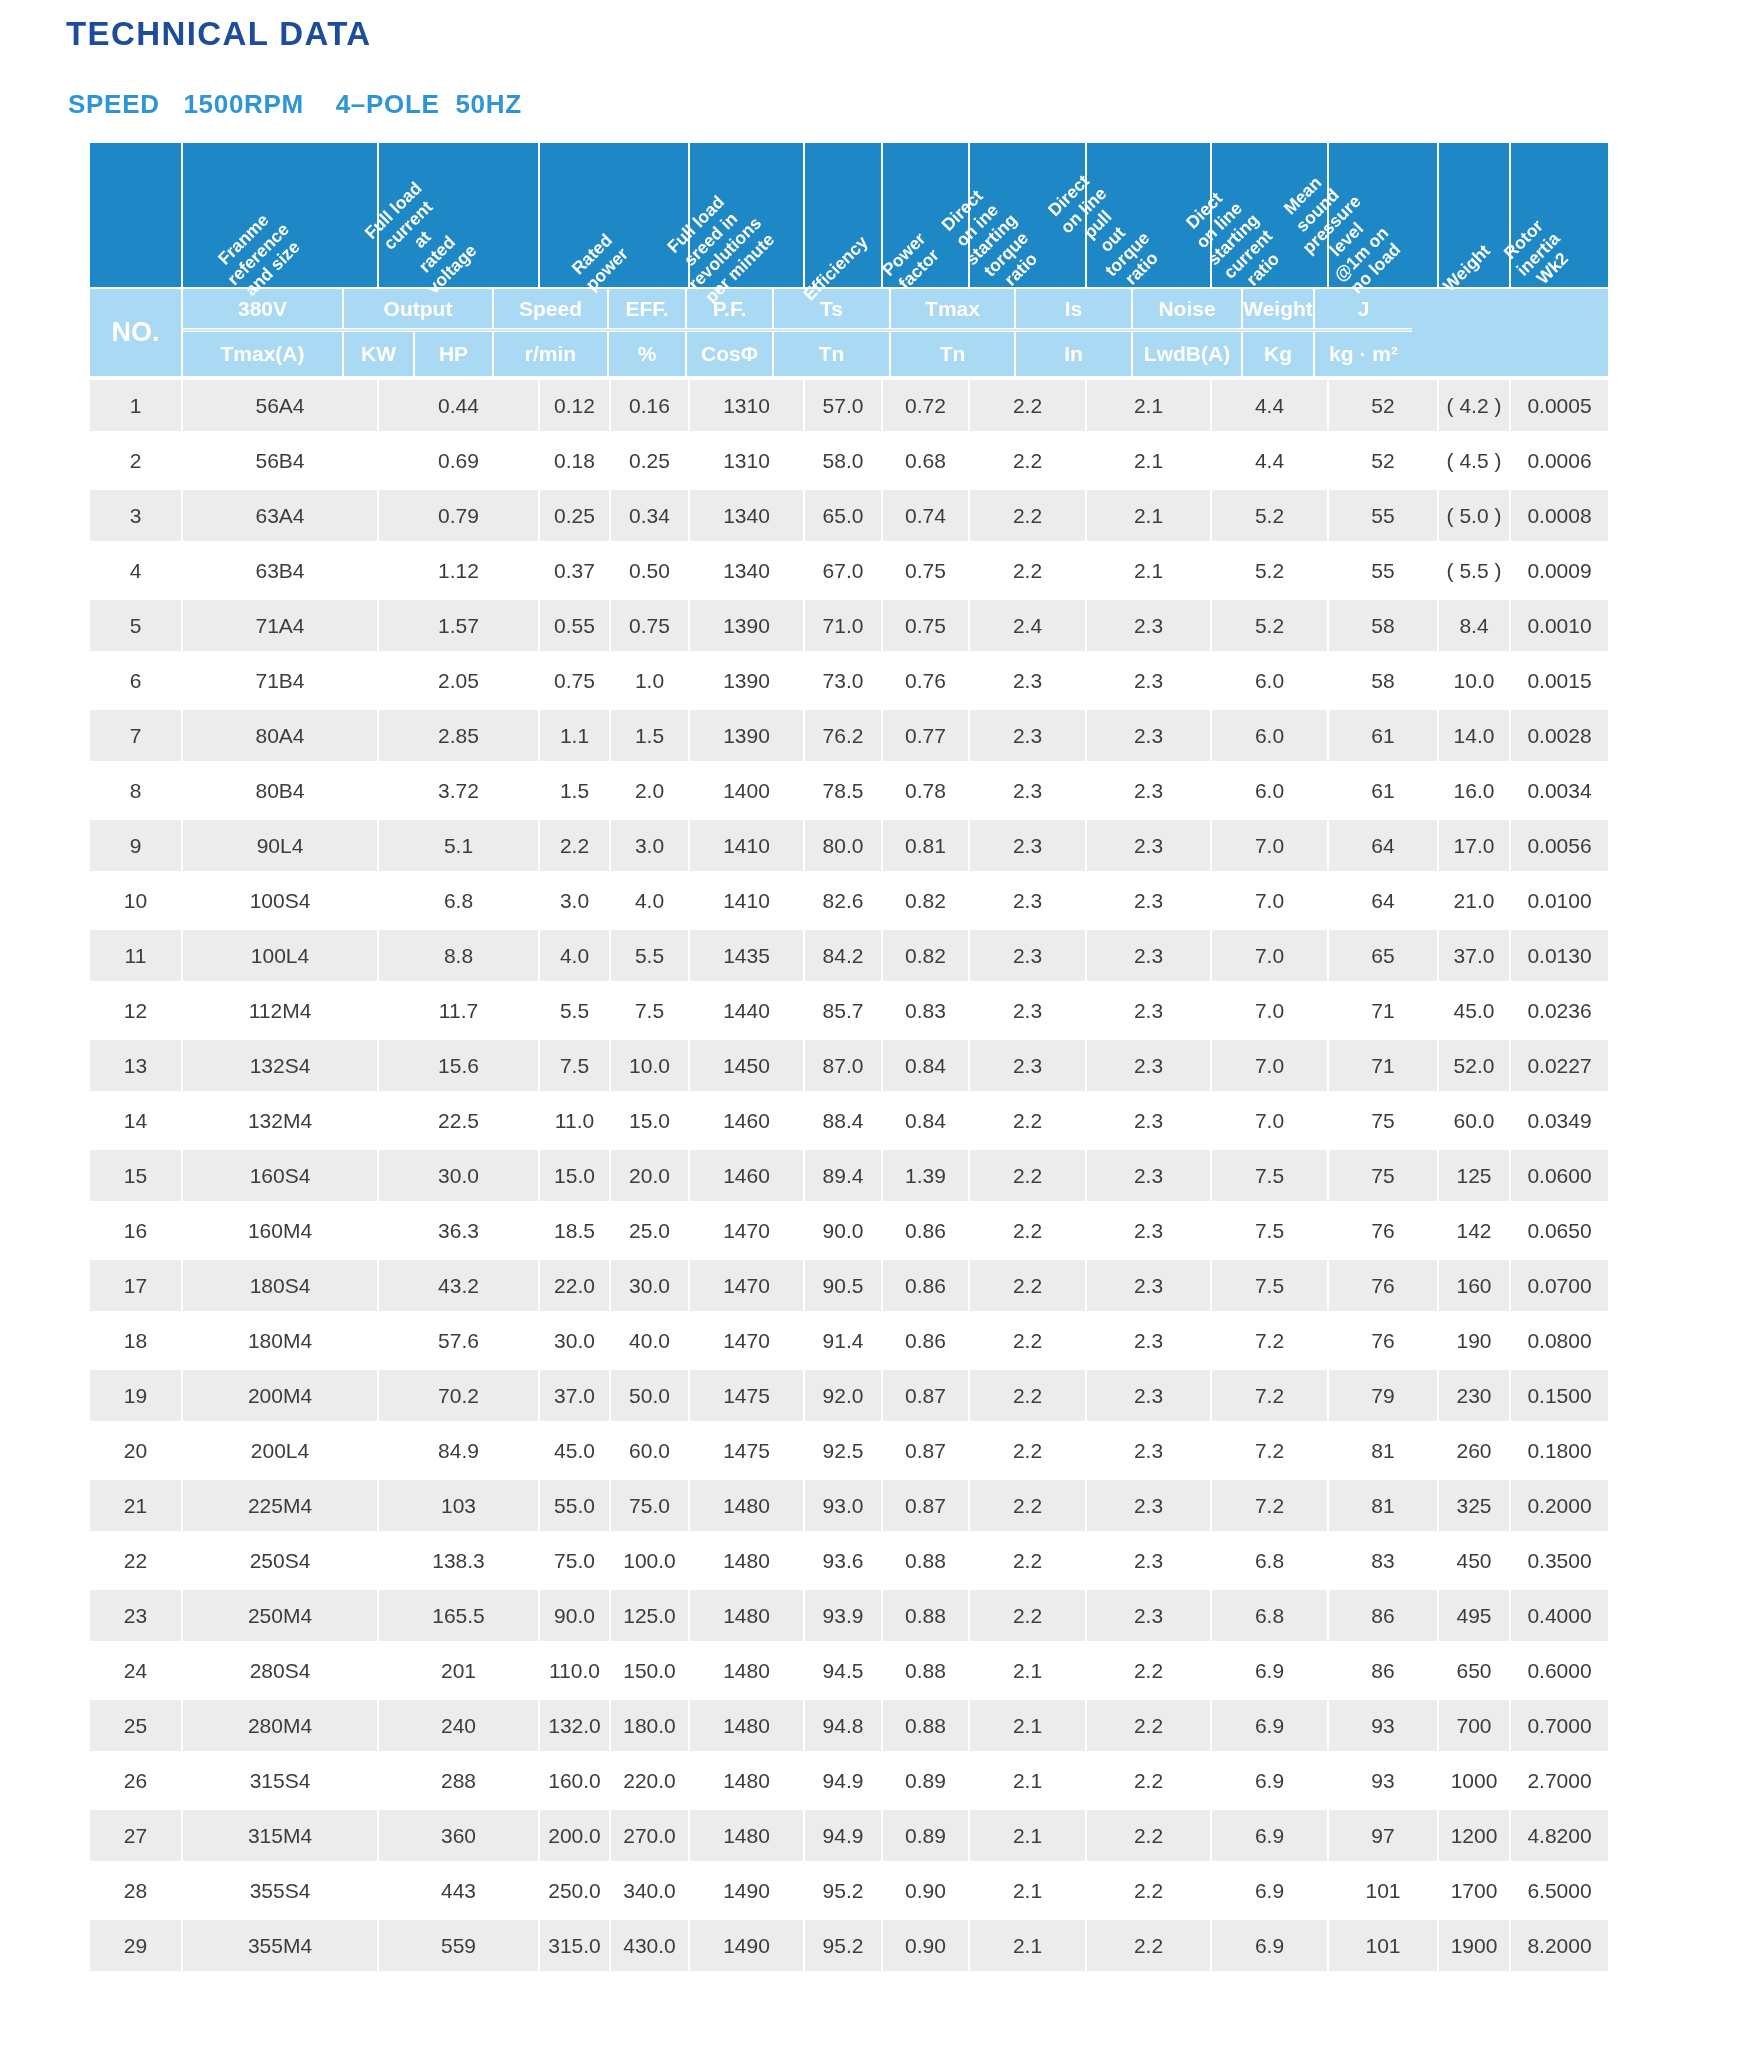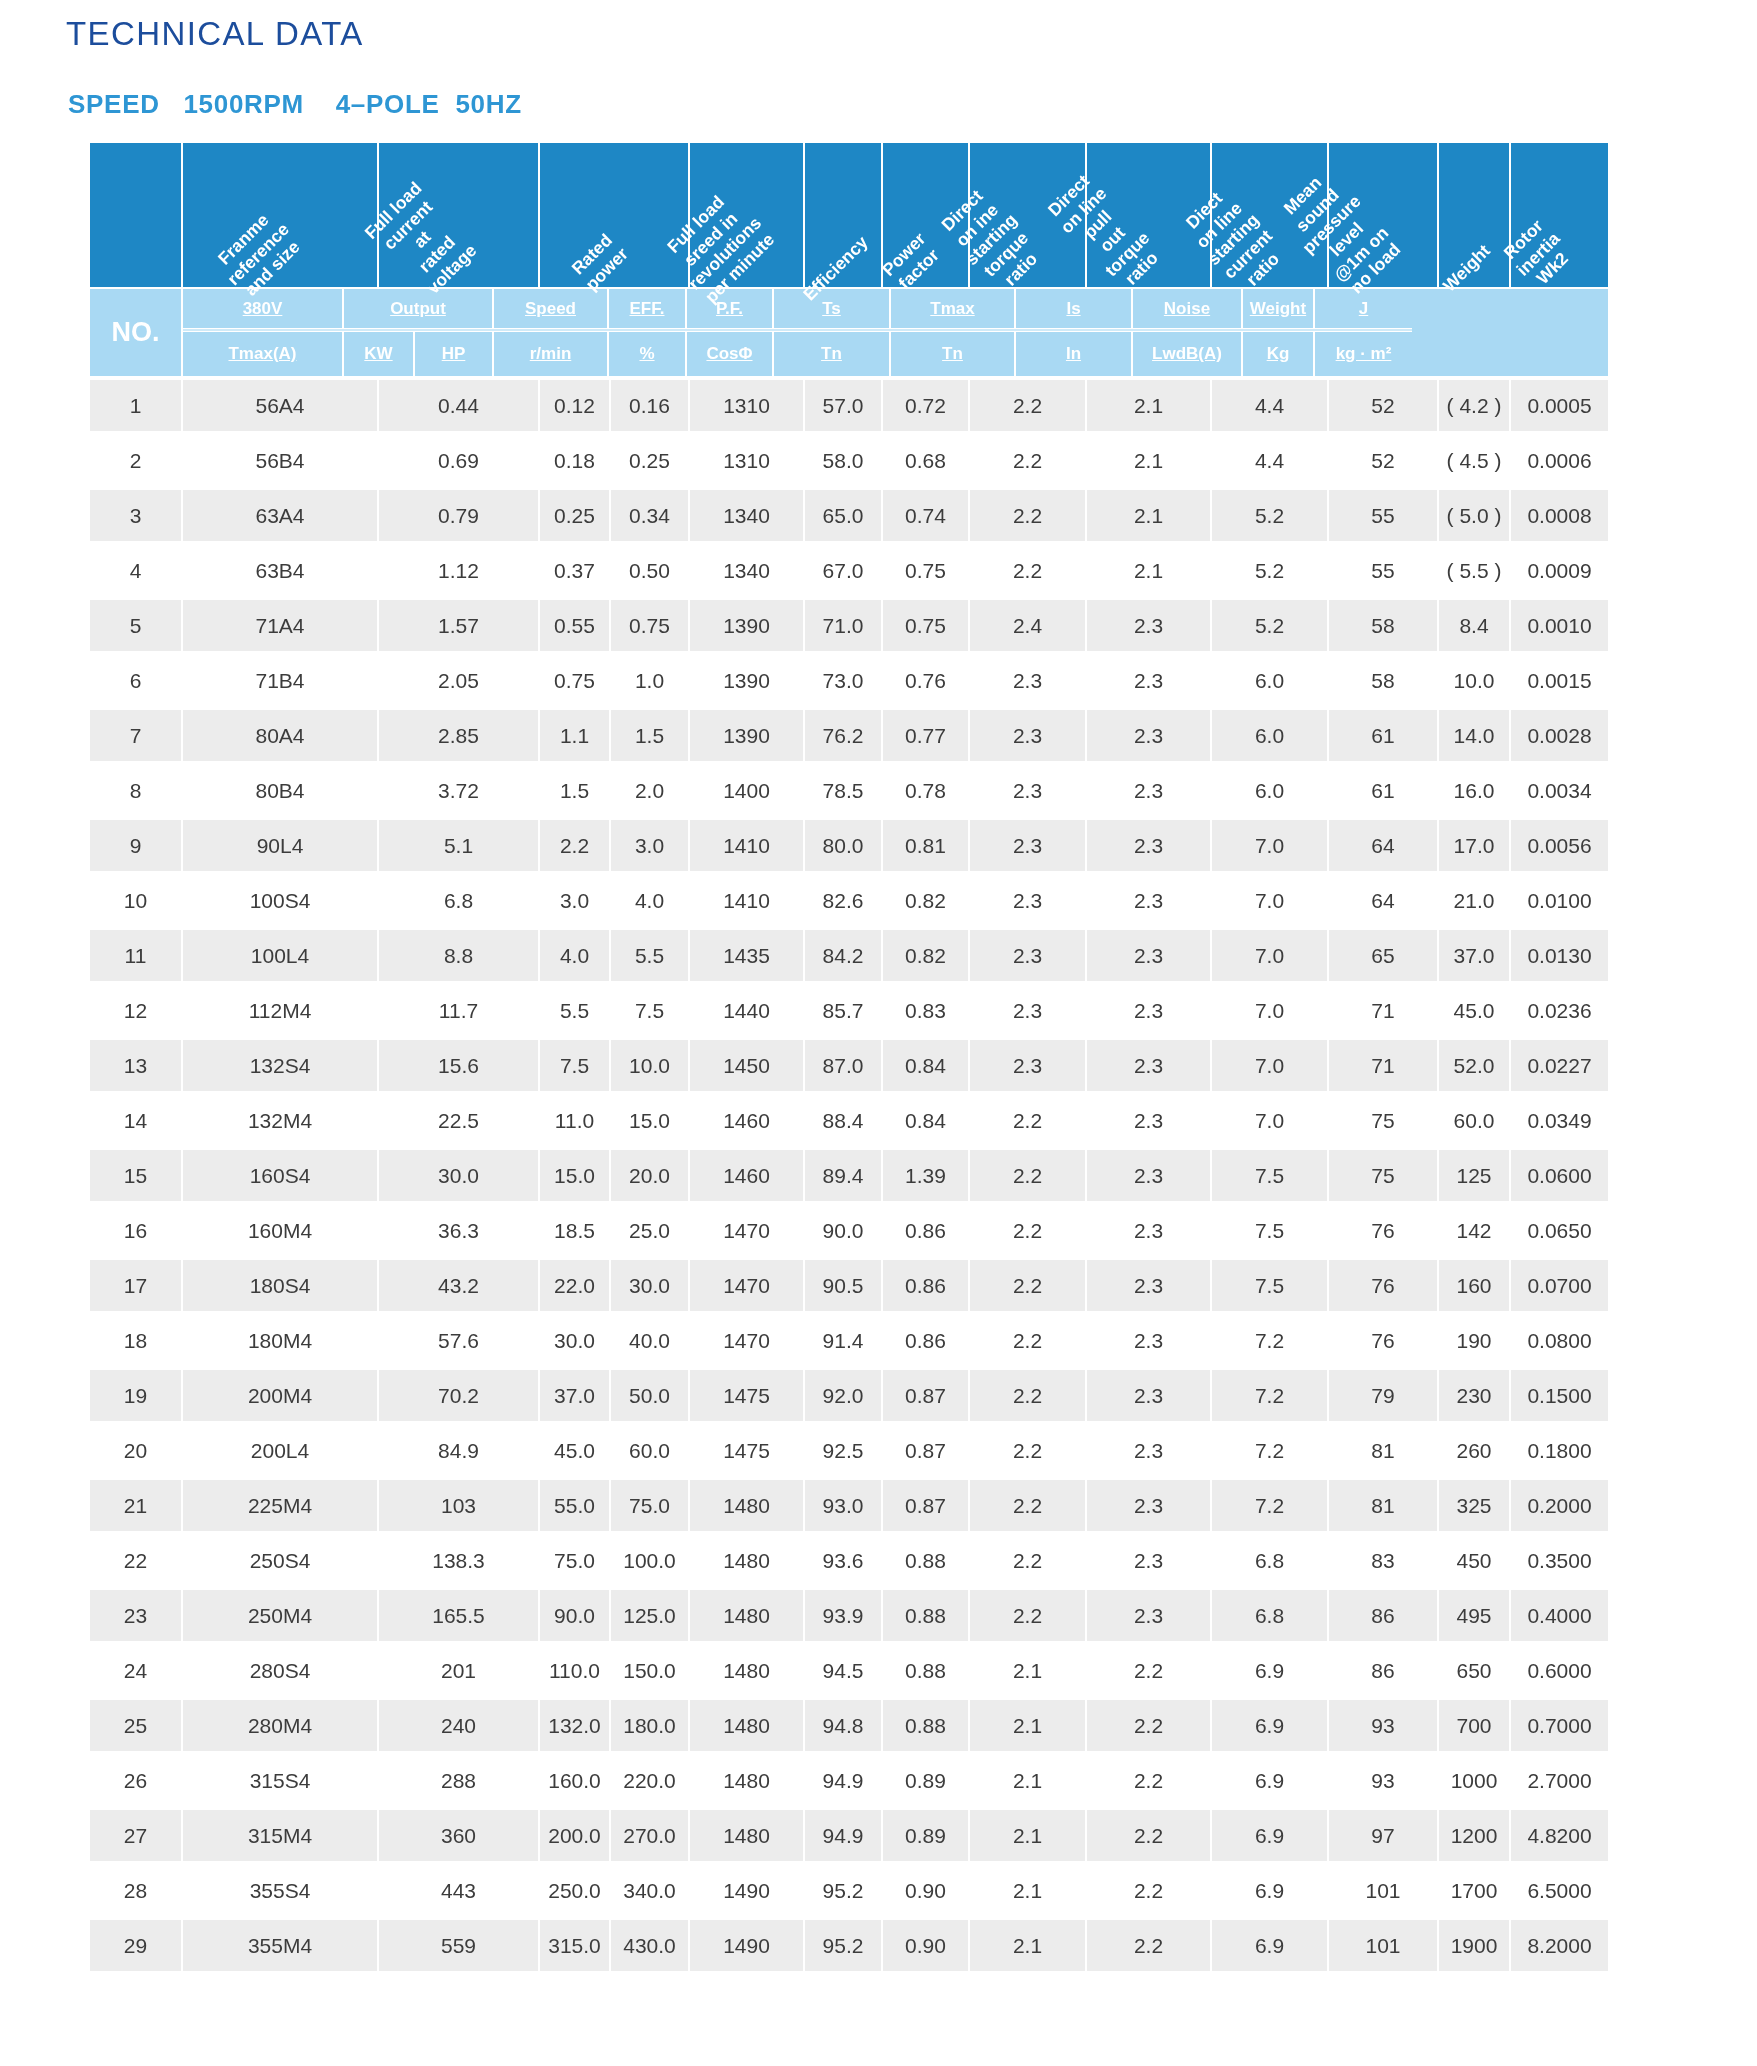--- a/index.html
+++ b/index.html
@@ -1,19 +1,19 @@
 <!DOCTYPE html>
 <html style="font-size:11.2px"><head>
 <meta charset="utf-8">
 <style>
   html,body{margin:0;padding:0;background:#ffffff;}
   body{width:1757px;height:2066px;position:relative;font-family:"Liberation Sans",sans-serif;overflow:hidden;}
   .page{position:absolute;inset:0;}
 
-  .title{position:absolute;left:66px;top:15.4px;font-size:33px;font-weight:normal;color:#1c4d9c;letter-spacing:1.4px;}
+  .title{position:absolute;left:66px;top:15.4px;font-size:33px;font-weight:bold;color:#1c4d9c;letter-spacing:1.4px;}
   .subtitle{position:absolute;left:68px;top:89px;font-size:26px;font-weight:bold;color:#2e96d4;letter-spacing:0.7px;white-space:pre;}
 
   .table{position:absolute;left:90px;top:143px;width:1518px;}
   .thead{display:flex;height:144px;background:#1e87c5;border-bottom:2.1px solid #fff;}
   .hcell{position:relative;box-sizing:border-box;border-right:2.1px solid #fff;height:100%;}
   .hcell.last{border-right:none;}
   .diag{position:absolute;left:50%;bottom:11.2px;transform:translateX(-50%) rotate(-45deg);transform-origin:50% 100%;
         color:#fff;font-weight:bold;font-size:17.5px;line-height:1.18;text-align:center;white-space:pre-line;}
 
   
@@ -22,21 +22,21 @@
   .w-ts{width:117px;} .w-tmax{width:125px;} .w-is{width:117px;} .w-lw{width:110px;}
   .w-kg{width:72px;} .w-j{width:97px;} .w-out{width:150px;}
 
   .subhead{display:flex;height:87px;background:#a9d9f3;color:#fff;font-weight:bold;border-bottom:2.1px solid #fff;}
   .sh-cell{box-sizing:border-box;border-right:2.1px solid #fff;display:flex;align-items:center;justify-content:center;font-size:27px;}
   .sh-group{display:flex;flex-direction:column;width:1229px;}
   .sh-row{display:flex;flex:0 0 auto;}
   .sh-rowa{height:39px;}
   .sh-rowb{height:44px;}
   .sh-sep{height:4.2px;background:linear-gradient(#ffffff 0 1.4px,#cfeaf8 1.4px 2.8px,#ffffff 2.8px 4.2px);}
-  .sh-sub{box-sizing:border-box;border-right:2.1px solid #fff;display:flex;align-items:center;justify-content:center;font-size:17px;text-decoration:underline;}
+  .sh-sub{box-sizing:border-box;border-right:2.1px solid #fff;display:flex;align-items:center;justify-content:center;font-size:21px;}
   .sh-sub.last,.sh-cell.last{border-right:none;}
 
   .tbody{display:flex;flex-direction:column;}
   .trow{display:flex;height:55px;box-sizing:border-box;}
   .tcell{box-sizing:border-box;border-right:2.1px solid #fff;display:flex;align-items:center;justify-content:center;
          font-size:21px;color:#3c3c3c;background:#ffffff;}
   .tcell.last{border-right:none;}
   .trow.shade .tcell{background:#ececec;border-top:2.1px solid #fff;border-bottom:2.1px solid #fff;}
 </style>
 </head>

